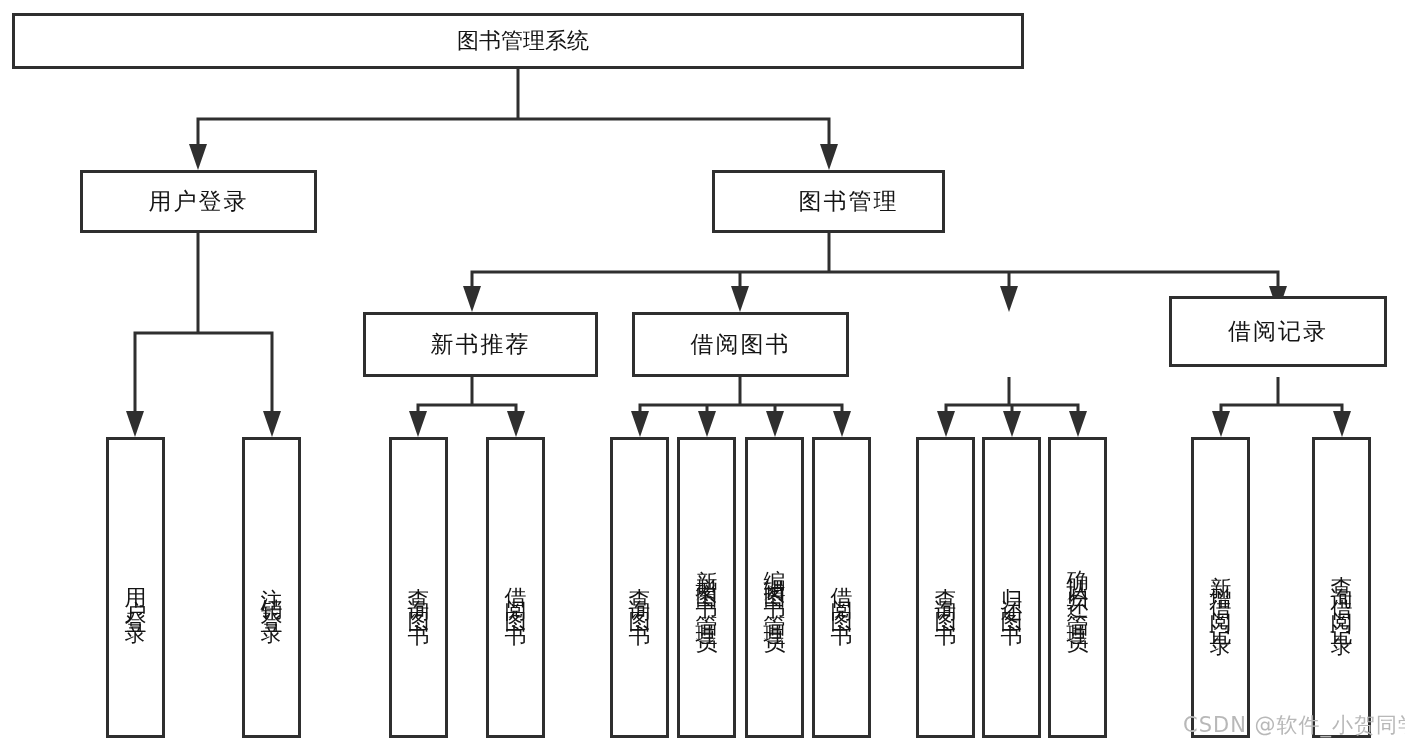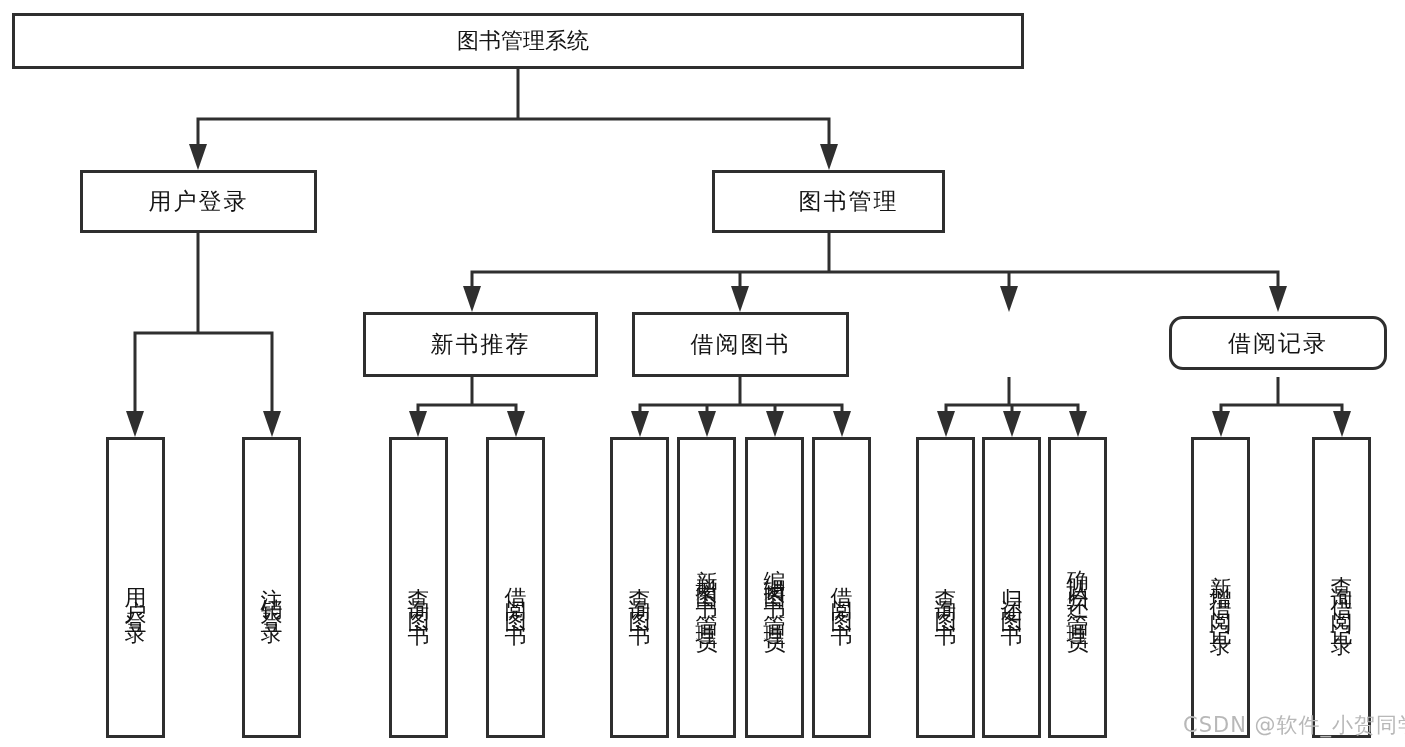--- a/index.html
+++ b/index.html
@@ -12,21 +12,21 @@
     position:absolute;box-sizing:border-box;border:3px solid #2f2f2f;background:#ffffff;
     display:flex;align-items:center;justify-content:center;color:#141414;
   }
   .h{font-size:23px;letter-spacing:2px;}
   .n-root{left:12px;top:13px;width:1012px;height:56px;font-size:22px;padding-left:10px;}
   .n-b0{left:80px;top:170px;width:237px;height:63px;}
   .n-b1{left:712px;top:170px;width:233px;height:63px;padding-left:40px;}
   .n-m0{left:363px;top:312px;width:235px;height:65px;}
   .n-m1{left:632px;top:312px;width:217px;height:65px;}
   .n-m2{left:900px;top:312px;width:218px;height:65px;}
-  .n-m3{left:1169px;top:316px;width:218px;height:54px;border-radius:14px;}
+  .n-m3{left:1169px;top:296px;width:218px;height:71px;}
   .leaf{top:437px;width:59px;height:301px;}
   .leaf span{
     writing-mode:vertical-rl;text-orientation:mixed;
     font-size:22px;letter-spacing:12px;line-height:1;margin-bottom:-12px;color:#141414;
   }
   .leaf.long span{letter-spacing:9px;margin-bottom:-9px;}
   .n-l0{left:106px;}  .n-l1{left:242px;}  .n-l2{left:389px;}  .n-l3{left:486px;}
   .n-l4{left:610px;}  .n-l5{left:677px;}  .n-l6{left:745px;}  .n-l7{left:812px;}
   .n-l8{left:916px;}  .n-l9{left:982px;}  .n-l10{left:1048px;}
   .n-l11{left:1191px;} .n-l12{left:1312px;}

